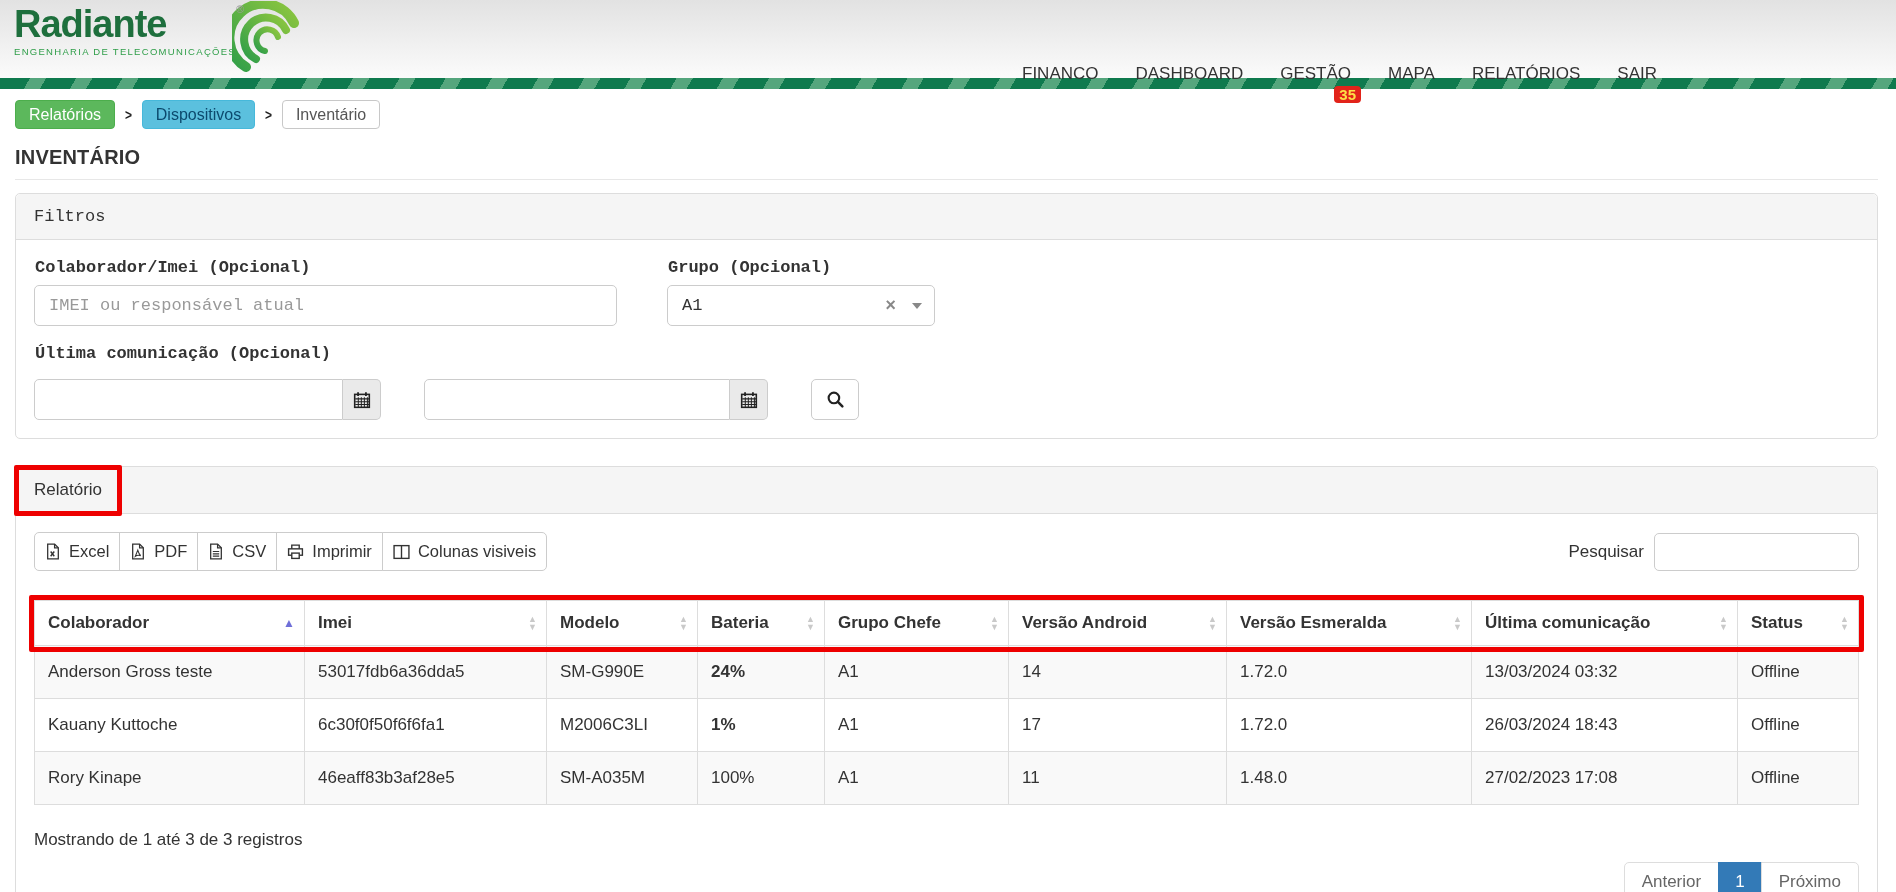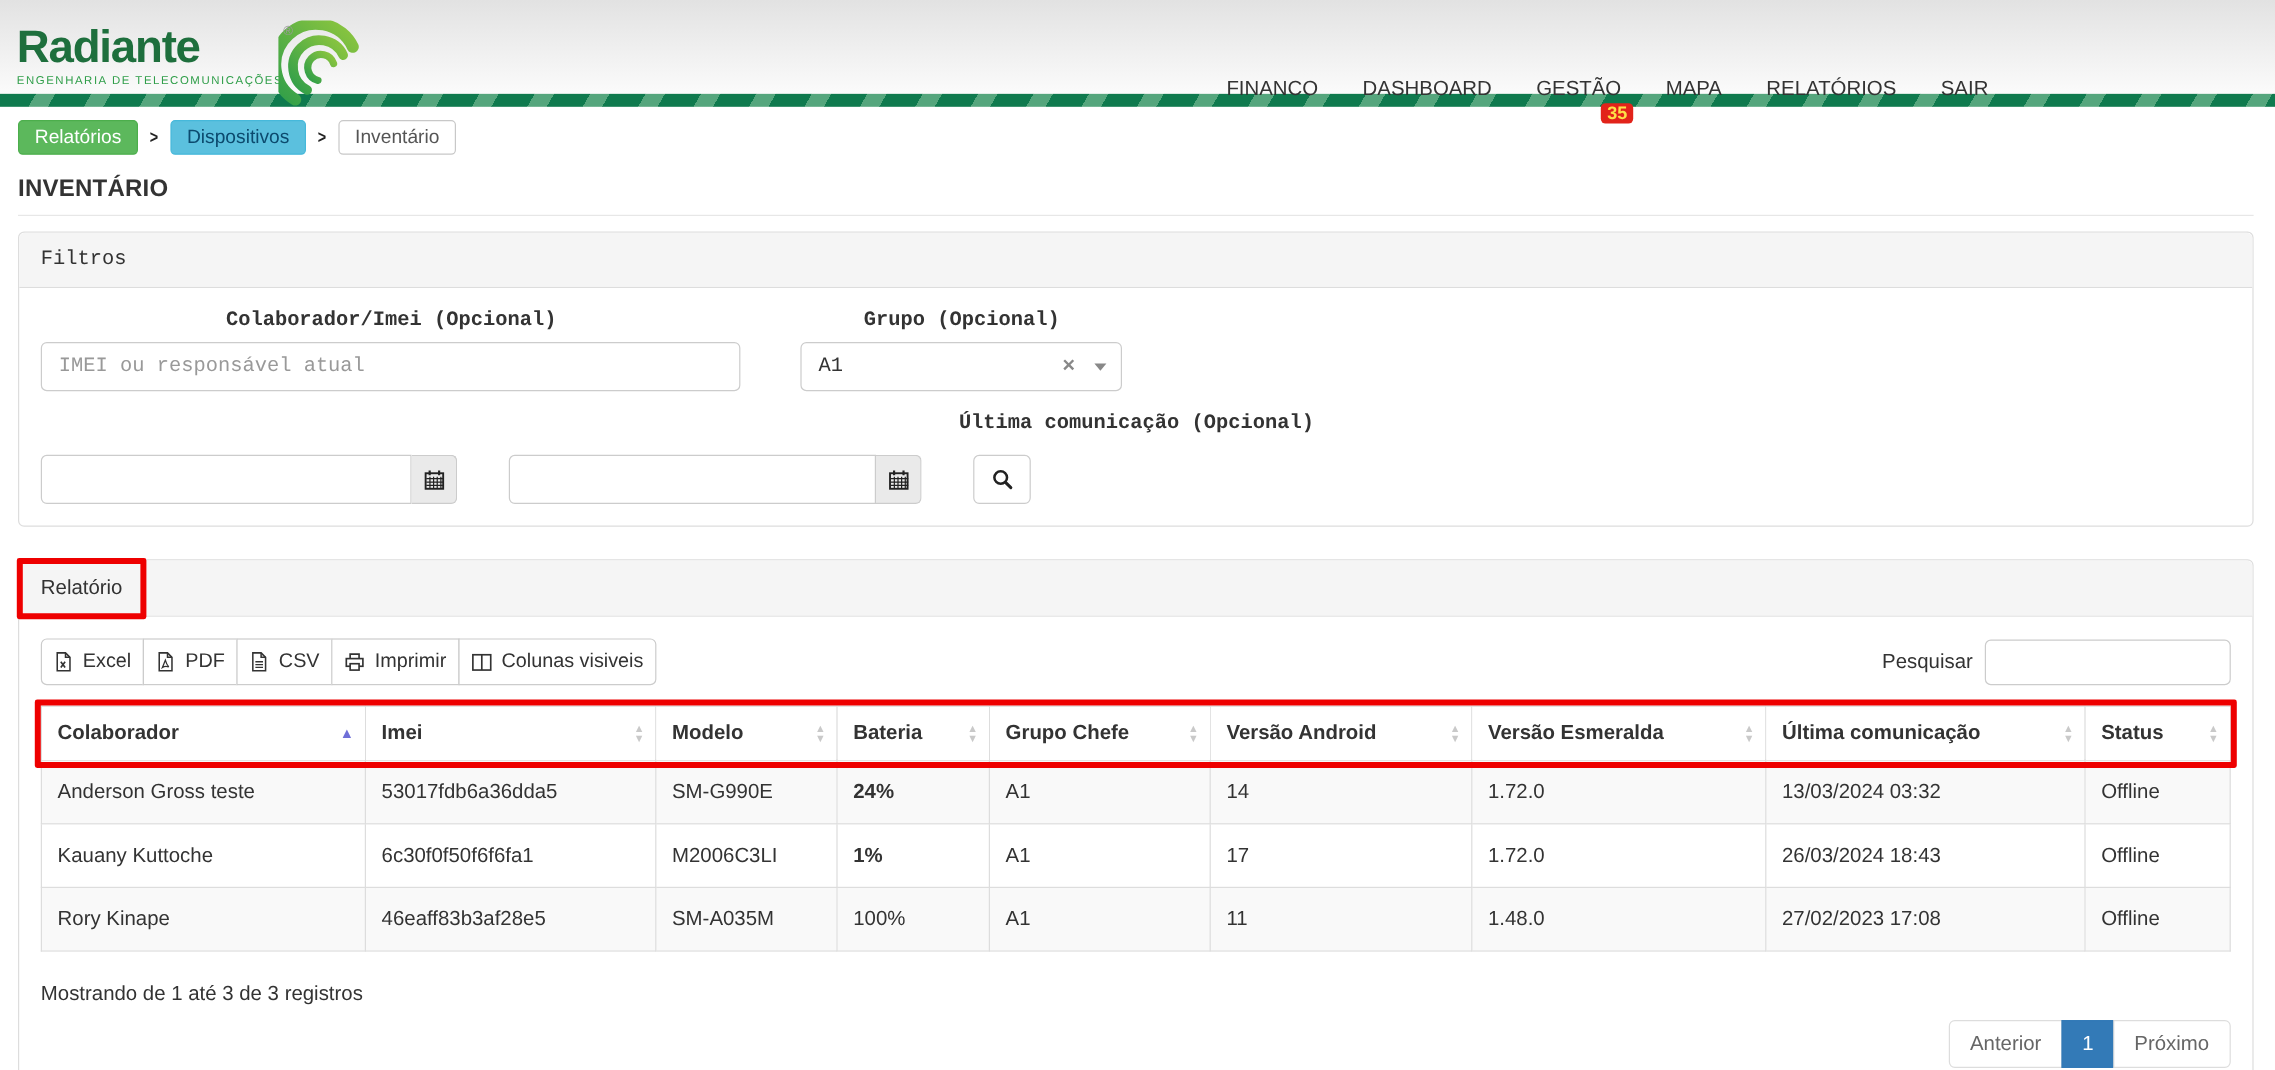--- a/index.html
+++ b/index.html
@@ -2,21 +2,21 @@
 <html><head>
 <meta charset="utf-8">
 <style>
   * { box-sizing: border-box; }
   html,body { margin:0; padding:0; }
   body { font-family:"Liberation Sans", sans-serif; color:#333; background:#fff; }
   .page { width:1896px; height:892px; overflow:hidden; position:relative; background:#fff; }
 
   
   .header { height:78px; background:linear-gradient(180deg,#e2e2e2,#fbfbfb); position:relative; }
-  .logo { position:absolute; left:14px; top:19px; display:flex; align-items:flex-start; }
+  .logo { position:absolute; left:14px; top:3px; display:flex; align-items:flex-start; }
   .logo-textwrap { display:flex; flex-direction:column; }
   .logo-name { font-size:38px; font-weight:bold; color:#1e6f3d; letter-spacing:-1px; line-height:42px; }
   .logo-tagline { font-size:9.5px; color:#2f9e49; letter-spacing:1.3px; margin-top:1px; white-space:nowrap; }
   .logo-swoosh { margin-left:-4px; margin-top:-2px; }
   .nav { position:absolute; left:1022px; top:16px; height:68px; display:flex; align-items:flex-end; gap:37px; }
   .nav-item { font-size:17px; color:#333; position:relative; white-space:nowrap; cursor:pointer; }
   .nav-badge { position:absolute; top:22px; right:-10px; background:#e2231a; color:#fde047; font-size:15px; font-weight:bold; padding:2px 5px; border-radius:4px; line-height:13px; }
 
   
   .stripe { height:11px; background:repeating-linear-gradient(120deg,#0f7a4e 0px,#0f7a4e 26px,#55a67d 26px,#55a67d 40px); }
@@ -40,21 +40,21 @@
   .panel-body { padding:18px; }
   .panel-filtros { margin-bottom:0;font-family:Liberation Mono, monospace; }
   .panel-relatorio { margin-top:27px; }
 
   
   .annotation { position:absolute; border:5px solid #ee0000; pointer-events:none; z-index:6; border-radius:2px; }
   .annotation-tab { left:-2px; top:-2px; width:108px; height:51px; }
   .annotation-thead { left:-5px; top:-5px; right:-5px; height:57px; }
 
   
-  .form-label { font-size:17px; font-weight:bold; margin:0 0 8px 1px;text-align:center; }
+  .form-label { font-size:17px; font-weight:bold; margin:0 0 8px 1px; }
   .frow { display:flex; align-items:flex-start; }
   .fcol-1 { width:583px; }
   .fcol-2 { width:268px; margin-left:50px; }
   .text-input { width:100%; height:41px; border:1px solid #ccc; border-radius:5px; padding:0 14px; font-size:17px; color:#333; font-family:inherit; background:#fff; }
   .text-input::placeholder { color:#999; }
   .select-box { width:268px; height:41px; border:1px solid #ccc; border-radius:5px; display:flex; align-items:center; padding:0 12px 0 14px; font-size:17px; cursor:pointer; background:#fff; }
   .select-value { flex:1; }
   .select-clear { color:#888; font-size:18px; font-weight:bold; padding:0 8px; cursor:pointer; }
   .select-caret { width:0; height:0; border-left:5px solid transparent; border-right:5px solid transparent; border-top:6px solid #888; margin-left:8px; cursor:pointer; }
   .frow-dates { margin-top:16px; display:flex; gap:43px; align-items:center; }
@@ -68,21 +68,21 @@
   
   .toolbar { display:flex; justify-content:space-between; align-items:center; }
   .btn-group { display:flex; }
   .btn { height:39px; padding:0 10px; background:#fff; border:1px solid #ccc; margin-left:-1px; display:flex; align-items:center; gap:8px; font-size:16.5px; color:#333; cursor:pointer; font-family:inherit; }
   .btn:first-child { border-radius:5px 0 0 5px; margin-left:0; }
   .btn:last-child { border-radius:0 5px 5px 0; }
   .search-box { display:flex; align-items:center; gap:10px; font-size:17px; }
   .search-input { width:205px; height:38px; border:1px solid #ccc; border-radius:5px; padding:0 10px; font-size:16px; font-family:inherit; }
 
   
-  .table-wrap { position:relative; margin-top:17px; }
+  .table-wrap { position:relative; margin-top:29px; }
   table.report { width:100%; border-collapse:collapse; table-layout:fixed; }
   table.report th, table.report td { border:1px solid #ddd; font-size:17px; text-align:left; }
   table.report thead th { font-weight:bold; padding:12px 26px 12px 13px; position:relative; cursor:pointer; background:#fff; }
   .sorters { position:absolute; right:9px; top:50%; transform:translateY(-50%); display:flex; flex-direction:column; align-items:center; font-size:9px; line-height:8px; color:#c9c9c9; }
   th.sorted-asc .sorters { color:#6f6fd8; font-size:12px; line-height:12px; }
   table.report tbody td { padding:16px 13px; color:#333; white-space:nowrap; overflow:hidden; }
   table.report tbody tr:nth-child(odd) { background:#f9f9f9; }
   table.report tbody tr:nth-child(even) { background:#fff; }
   .bat-warn { color:#f0ad4e; font-weight:bold; }
   .bat-low  { color:#ff0000; font-weight:bold; }

